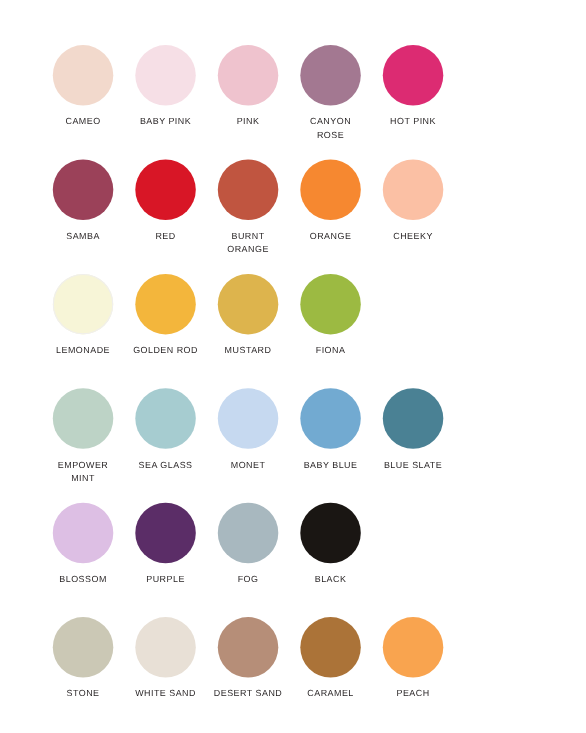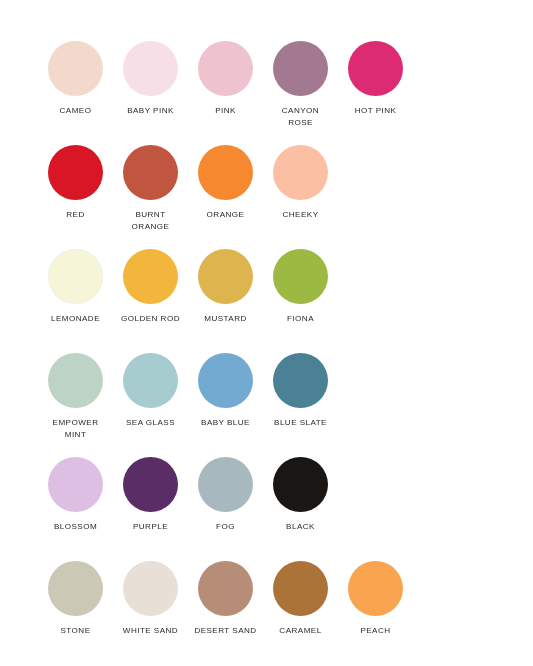--- a/index.html
+++ b/index.html
@@ -80,20 +80,24 @@
         <div class="swatch-label">CANYON
 ROSE</div>
       </div>
       <div class="swatch-cell">
         <div class="swatch-disc" title="#DC2B72" style="background: rgb(220, 43, 114);"></div>
         <div class="swatch-label">HOT PINK</div>
       </div>
     </div>
     <div class="swatch-row">
       <div class="swatch-cell">
+        <div class="swatch-disc" title="#9B4159" style="background: rgb(155, 65, 89);"></div>
+        <div class="swatch-label">SAMBA</div>
+      </div>
+      <div class="swatch-cell">
         <div class="swatch-disc" title="#D81626" style="background: rgb(216, 22, 38);"></div>
         <div class="swatch-label">RED</div>
       </div>
       <div class="swatch-cell">
         <div class="swatch-disc" title="#C05540" style="background: rgb(192, 85, 64);"></div>
         <div class="swatch-label">BURNT
 ORANGE</div>
       </div>
       <div class="swatch-cell">
         <div class="swatch-disc" title="#F68830" style="background: rgb(246, 136, 48);"></div>
@@ -124,20 +128,24 @@
     </div>
     <div class="swatch-row">
       <div class="swatch-cell">
         <div class="swatch-disc" title="#BDD3C6" style="background: rgb(189, 211, 198);"></div>
         <div class="swatch-label">EMPOWER
 MINT</div>
       </div>
       <div class="swatch-cell">
         <div class="swatch-disc" title="#A6CCD0" style="background: rgb(166, 204, 208);"></div>
         <div class="swatch-label">SEA GLASS</div>
+      </div>
+      <div class="swatch-cell">
+        <div class="swatch-disc" title="#C6D9F0" style="background: rgb(198, 217, 240);"></div>
+        <div class="swatch-label">MONET</div>
       </div>
       <div class="swatch-cell">
         <div class="swatch-disc" title="#72AAD1" style="background: rgb(114, 170, 209);"></div>
         <div class="swatch-label">BABY BLUE</div>
       </div>
       <div class="swatch-cell">
         <div class="swatch-disc" title="#4A8194" style="background: rgb(74, 129, 148);"></div>
         <div class="swatch-label">BLUE SLATE</div>
       </div>
     </div>

